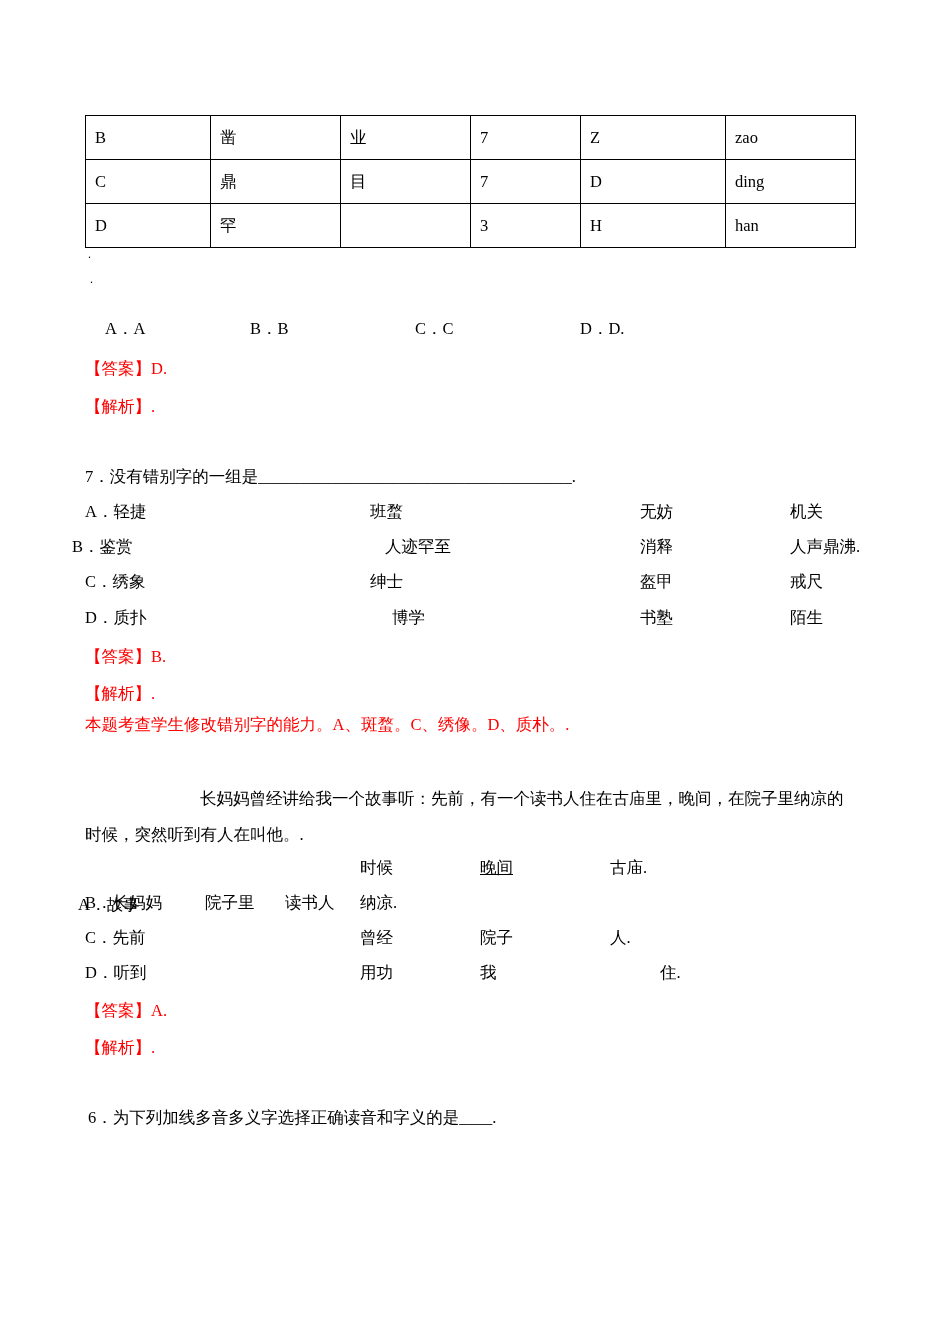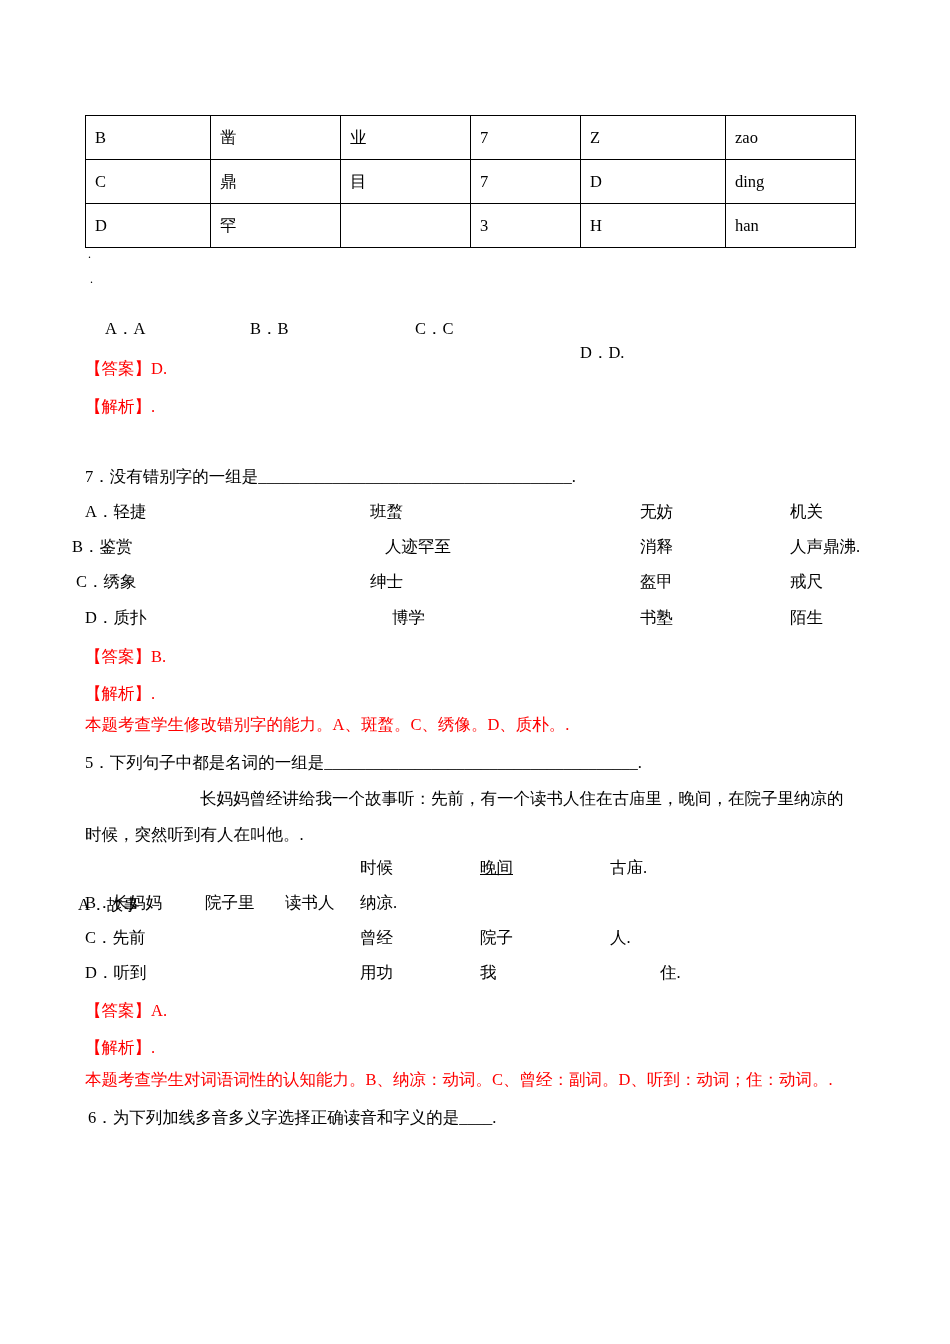--- a/index.html
+++ b/index.html
@@ -70,57 +70,56 @@
       </tr>
     </tbody>
   </table>
 
   <span class="t small" style="left:88px; top:243px;">.</span>
   <span class="t small" style="left:90px; top:268px;">.</span>
 
   <span class="t" style="left:85px;  top:318px;margin-left:20px;">A．A</span>
   <span class="t" style="left:250px; top:318px;">B．B</span>
   <span class="t" style="left:415px; top:318px;">C．C</span>
-  <span class="t" style="left:580px; top:318px;margin-top:24px;">D．D.</span>
+  <span class="t" style="left:580px; top:318px;">D．D.</span>
 
   <span class="t red" style="left:85px; top:358px;">【答案】D.</span>
   <span class="t red" style="left:85px; top:396px;">【解析】.</span>
 
   <span class="t" style="left:85px; top:466px;">7．没有错别字的一组是______________________________________.</span>
 
   <div class="t" style="left:0; top:501px; width:950px;">
     <span style="position:absolute; left:85px;">A．轻捷</span>
     <span style="position:absolute; left:370px;">班蝥</span>
     <span style="position:absolute; left:640px;">无妨</span>
     <span style="position:absolute; left:790px;">机关</span>
   </div>
   <div class="t" style="left:0; top:536px; width:950px;">
     <span style="position:absolute; left:72px;">B．鉴赏</span>
     <span style="position:absolute; left:385px;">人迹罕至</span>
     <span style="position:absolute; left:640px;">消释</span>
     <span style="position:absolute; left:790px;">人声鼎沸.</span>
   </div>
   <div class="t" style="left:0; top:571px; width:950px;">
-    <span style="position:absolute; left:76px;text-align:right;">C．绣象</span>
+    <span style="position:absolute; left:85px;text-align:right;">C．绣象</span>
     <span style="position:absolute; left:370px;">绅士</span>
     <span style="position:absolute; left:640px;">盔甲</span>
     <span style="position:absolute; left:790px;">戒尺</span>
   </div>
   <div class="t" style="left:0; top:607px; width:950px;">
     <span style="position:absolute; left:85px;">D．质扑</span>
     <span style="position:absolute; left:392px;text-align:center;">博学</span>
     <span style="position:absolute; left:640px;">书塾</span>
     <span style="position:absolute; left:790px;">陌生</span>
   </div>
 
   <span class="t red" style="left:85px; top:646px;">【答案】B.</span>
   <span class="t red" style="left:85px; top:683px;">【解析】.</span>
   <span class="t red" style="left:85px; top:714px;">本题考查学生修改错别字的能力。A、斑蝥。C、绣像。D、质朴。.</span>
 
-  <span class="t" style="left:85px; top:752px;">5．下列句子中都是名词的一组是______________________________________.</span>
   <span class="t" style="left:200px; top:788px;">长妈妈曾经讲给我一个故事听：先前，有一个读书人住在古庙里，晚间，在院子里纳凉的</span>
   <span class="t" style="left:85px;  top:824px;">时候，突然听到有人在叫他。.</span>
 
   <div class="t" style="left:0; top:857px; width:950px;">
     <span style="position:absolute; left:78px;margin-top:37px;">A．故事</span>
     <span style="position:absolute; left:360px;">时候</span>
     <span style="position:absolute; left:480px;text-decoration:underline;">晚间</span>
     <span style="position:absolute; left:610px;">古庙.</span>
   </div>
   <div class="t" style="left:0; top:892px; width:950px;">
@@ -137,17 +136,16 @@
   </div>
   <div class="t" style="left:0; top:962px; width:950px;">
     <span style="position:absolute; left:85px;">D．听到</span>
     <span style="position:absolute; left:360px;">用功</span>
     <span style="position:absolute; left:480px;">我</span>
     <span style="position:absolute; left:660px;">住.</span>
   </div>
 
   <span class="t red" style="left:85px; top:1000px;">【答案】A.</span>
   <span class="t red" style="left:85px; top:1037px;">【解析】.</span>
-  <span class="t red" style="left:85px; top:1069px;">本题考查学生对词语词性的认知能力。B、纳凉：动词。C、曾经：副词。D、听到：动词；住：动词。.</span>
 
   <span class="t" style="left:88px; top:1107px;">6．为下列加线多音多义字选择正确读音和字义的是____.</span>
 
 </div>
 
 </body></html>

